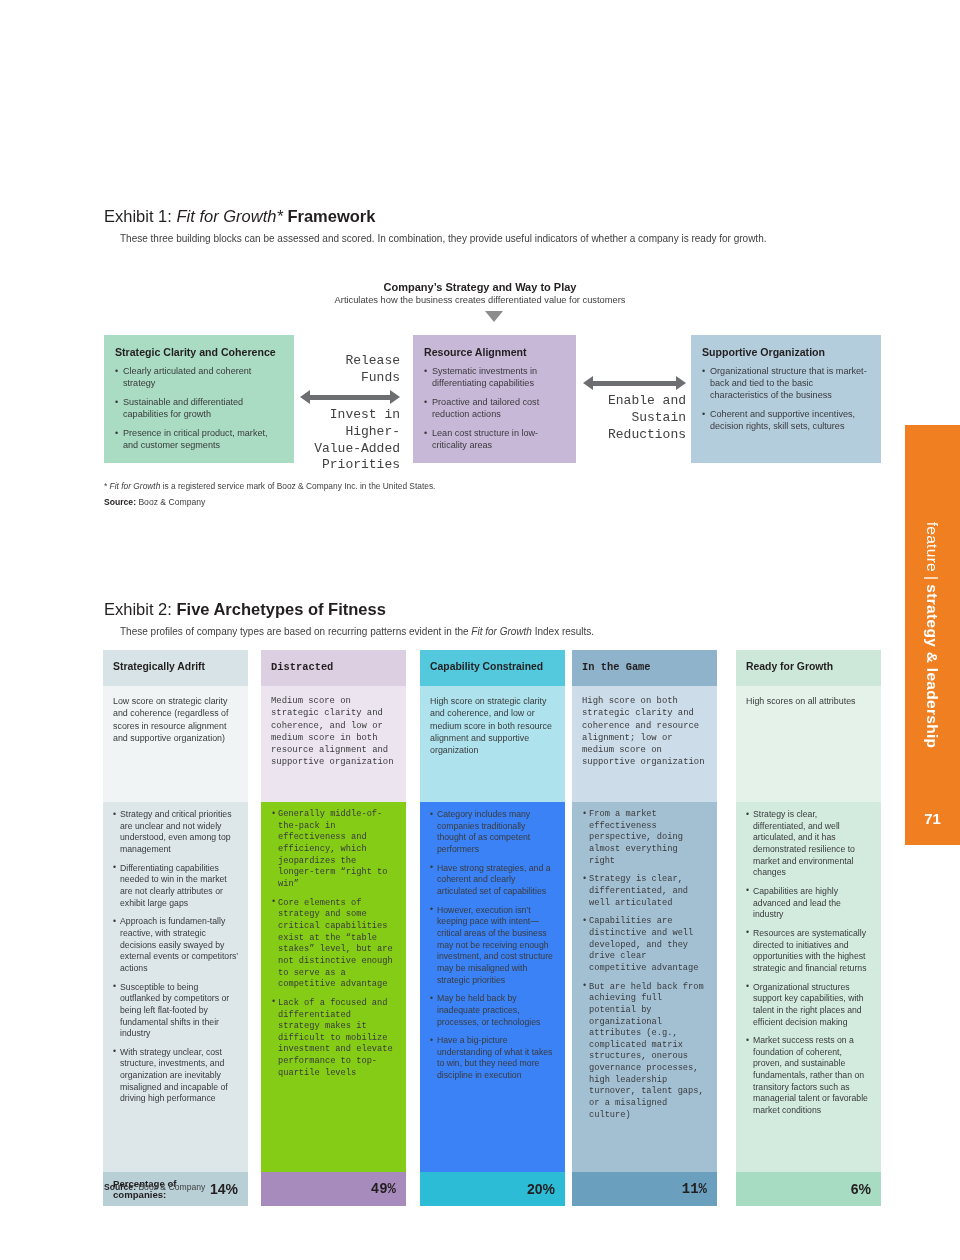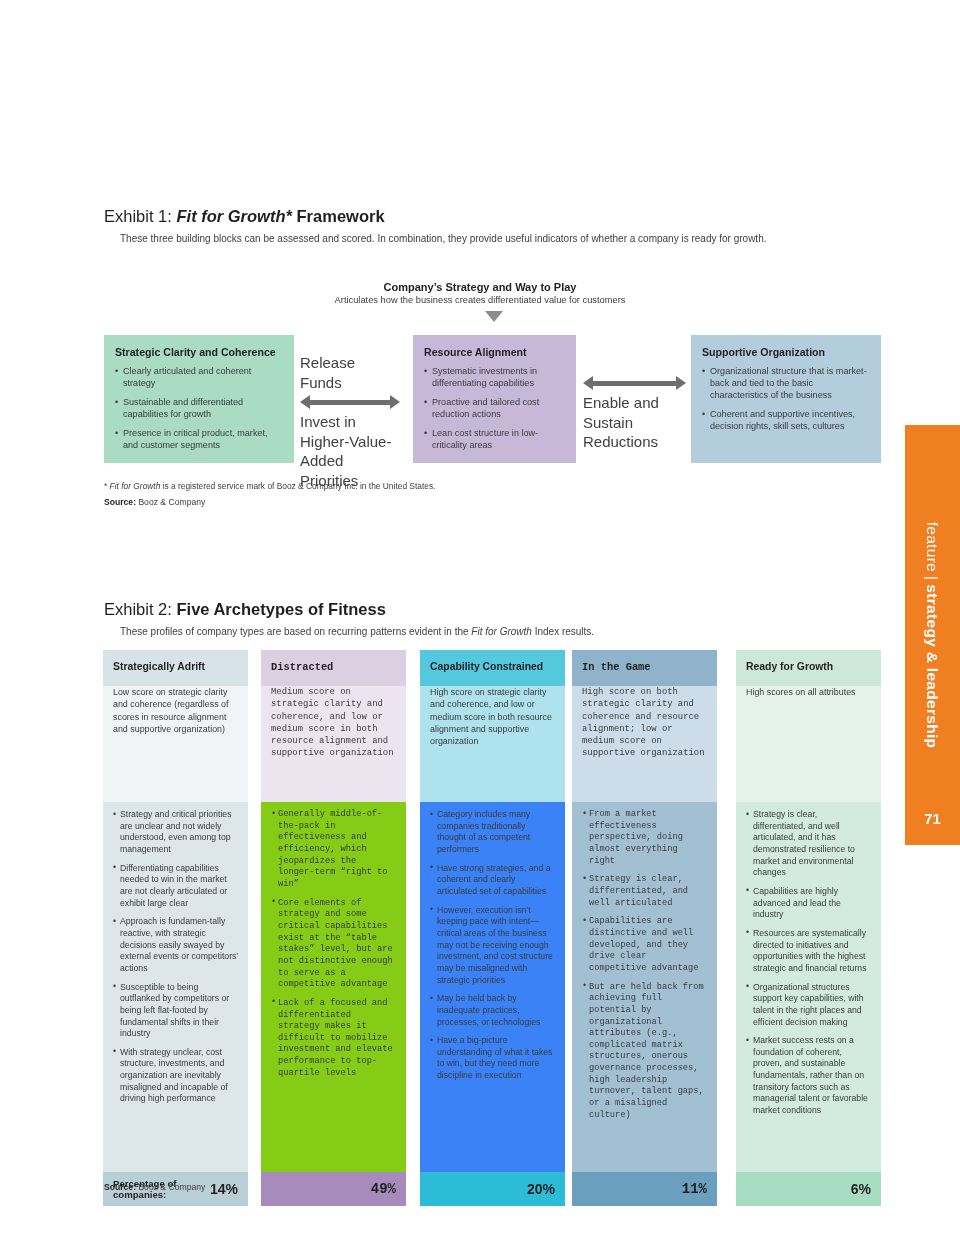--- a/index.html
+++ b/index.html
@@ -61,21 +61,21 @@
 
   
   .exhibit-title {
     position: absolute;
     left: 104px;
     font-size: 16.5px;
     color: #231f20;
     white-space: nowrap;
   }
   .exhibit-title .lead { font-weight: 400; }
-  .exhibit-title .ital { font-weight: bold; font-style: italic; }
+  .exhibit-title .ital { font-weight: normal; font-style: italic; }
   .exhibit-title .bold { font-weight: bold; }
   .exhibit-sub {
     position: absolute;
     left: 120px;
     font-size: 10px;
     color: #414042;
     white-space: nowrap;
   }
   .exhibit-sub i { font-style: italic; }
 
@@ -137,24 +137,25 @@
     left: 0;
     top: -0.5px;
   }
 
   .box-green { background: #a9dcc3; }
   .box-purple { background: #c8b8d8; }
   .box-blue { background: #b4cddd; }
 
   .arrow-group {
     position: absolute;
-    text-align: left;
-    font-size: 15px;
+    text-align: right;
+    font-size: 13px;
     color: #414042;
     line-height: 1.3;
+    font-family: Liberation Mono, monospace;
   }
   .dbl-arrow {
     position: relative;
     height: 14px;
     margin: 3px 0;
   }
   .dbl-arrow .shaft {
     position: absolute;
     left: 9px; right: 9px;
     top: 5px;
@@ -198,21 +199,21 @@
     box-sizing: border-box;
     height: 36px;
     padding: 11px 10px 0 10px;
     font-size: 10.4px;
     font-weight: bold;
     color: #231f20;
   }
   .col-def {
     box-sizing: border-box;
     height: 116px;
-    padding: 0 10px 0 10px;
+    padding: 9px 10px 0 10px;
     font-size: 8.9px;
     line-height: 1.38;
     color: #3a3a3c;
   }
   .col-body {
     box-sizing: border-box;
     height: 370px;
     padding: 7px 10px 0 10px;
   }
   .col-body ul { margin: 0; padding: 0; list-style: none; }
@@ -333,21 +334,21 @@
   <div class="exhibit-sub" style="top:626px;">
     <span>These profiles of company types are based on recurring patterns evident in the </span><i>Fit for Growth</i><span> Index results.</span>
   </div>
 
   <div class="col" style="left:103px;">
     <div class="col-head" style="background:#d7e3e6;">Strategically Adrift</div>
     <div class="col-def" style="background:#f0f4f4;">Low score on strategic clarity and coherence (regardless of scores in resource alignment and supportive organization)</div>
     <div class="col-body" style="background:#dde7e9;">
       <ul>
         <li>Strategy and critical priorities are unclear and not widely understood, even among top management</li>
-        <li>Differentiating capabilities needed to win in the market are not clearly articulated or exhibit large clear</li>
+        <li>Differentiating capabilities needed to win in the market are not clearly attributes or exhibit large gaps</li>
         <li>Approach is fundamen-tally reactive, with strategic decisions easily swayed by external events or competitors’ actions</li>
         <li>Susceptible to being outflanked by competitors or being left flat-footed by fundamental shifts in their industry</li>
         <li>With strategy unclear, cost structure, investments, and organization are inevitably misaligned and incapable of driving high performance</li>
       </ul>
     </div>
     <div class="col-foot" style="background:#b9cfd6;">
       <span class="foot-label">Percentage of companies:</span>
       <span class="foot-pct">14%</span>
     </div>
   </div>

